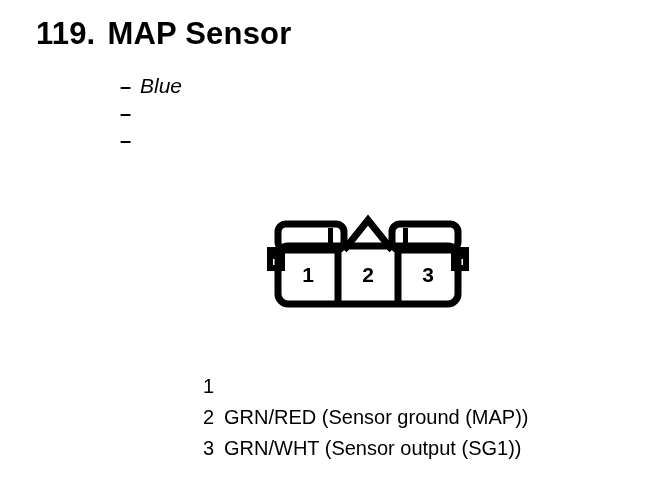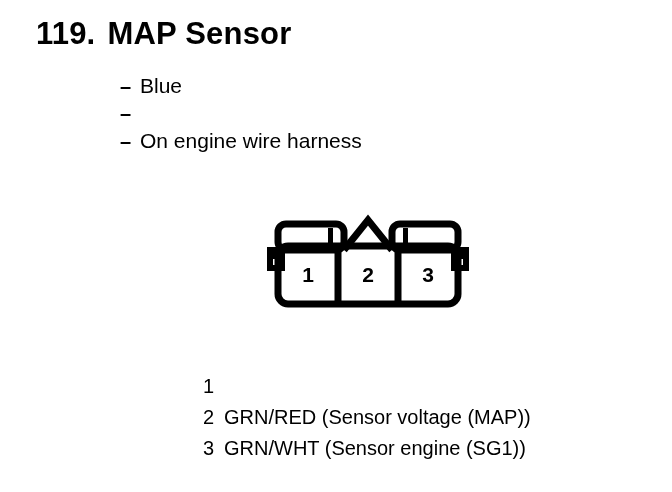--- a/index.html
+++ b/index.html
@@ -57,20 +57,21 @@
     white-space: nowrap;
   }
   .bullet-dash {
     width: 20px;
     flex: 0 0 20px;
     font-weight: bold;
     font-size: 20px;
   }
   .bullet-text {
     flex: 0 1 auto;
+    font-style: italic;
   }
 
   
   .connector {
     position: absolute;
     left: 248px;
     top: 206px;
     width: 240px;
     height: 112px;
   }
@@ -123,21 +124,20 @@
       <span class="bullet-dash">–</span>
       <span class="bullet-text">Blue</span>
     </div>
 
     <div class="bullet-row">
       <span class="bullet-dash">–</span>
     </div>
 
     <div class="bullet-row">
       <span class="bullet-dash">–</span>
-      <span class="bullet-text">On engine wire harness</span>
     </div>
 
   </div>
 
   <div class="connector">
     <svg width="240" height="112" viewBox="0 0 240 112" xmlns="http://www.w3.org/2000/svg">
 
       <path d="M 22 62 L 34 62 L 34 50 L 28 50 L 28 44 L 22 44 Z" fill="none" stroke="#000000" stroke-width="6" stroke-linejoin="miter"></path>
 
       <path d="M 218 62 L 206 62 L 206 50 L 212 50 L 212 44 L 218 44 Z" fill="none" stroke="#000000" stroke-width="6" stroke-linejoin="miter"></path>
@@ -165,23 +165,23 @@
   </div>
 
   <div class="legend">
 
     <div class="legend-row">
       <span class="legend-num">1</span>
     </div>
 
     <div class="legend-row">
       <span class="legend-num">2</span>
-      <span class="legend-desc">GRN/RED (Sensor voltage (MAP))</span>
+      <span class="legend-desc">GRN/RED (Sensor ground (MAP))</span>
     </div>
 
     <div class="legend-row">
       <span class="legend-num">3</span>
-      <span class="legend-desc">GRN/WHT (Sensor engine (SG1))</span>
+      <span class="legend-desc">GRN/WHT (Sensor output (SG1))</span>
     </div>
 
   </div>
 
 </div>
 
 </body></html>

